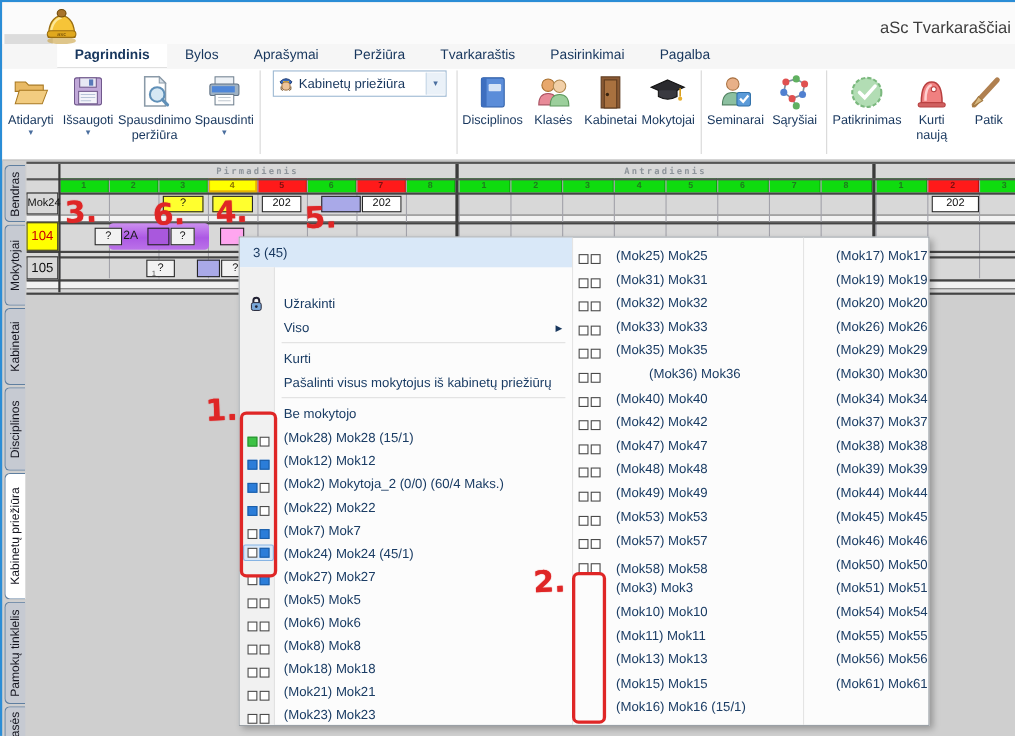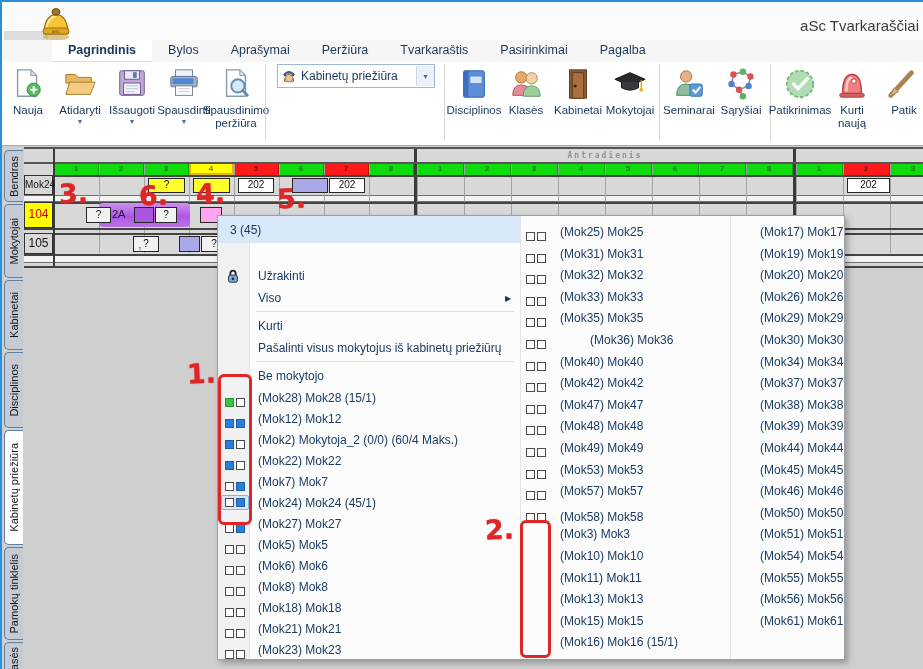--- a/index.html
+++ b/index.html
@@ -89,31 +89,20 @@
       <div class="rtab">Aprašymai</div>
       <div class="rtab">Peržiūra</div>
       <div class="rtab">Tvarkaraštis</div>
       <div class="rtab">Pasirinkimai</div>
       <div class="rtab">Pagalba</div>
     </div>
 <div class="ribbon" id="ribbon">
       <div class="rb-btn">
         <div class="ic">
           <svg width="34" height="34" viewBox="0 0 36 36">
-            <path d="M7 3 h14 l6 6 v22 h-20 z" fill="#FFF" stroke="#8A9AA8" stroke-width="1.5"></path>
-            <path d="M21 3 l6 6 h-6 z" fill="#D8E0E8" stroke="#8A9AA8"></path>
-            <circle cx="24" cy="24" r="7" fill="#57BB63" stroke="#3A8A44"></circle>
-            <path d="M24 20v8 M20 24h8" stroke="#FFF" stroke-width="2"></path>
-          </svg>
-        </div>
-        <div class="lbl">Nauja</div>
-      </div>
-      <div class="rb-btn">
-        <div class="ic">
-          <svg width="34" height="34" viewBox="0 0 36 36">
             <path d="M3 8 h10 l3 3 h14 v6 h-27 z" fill="#E8B964" stroke="#A87820"></path>
             <path d="M3 29 l4-13 h27 l-5 13 z" fill="#F2CC80" stroke="#A87820"></path>
           </svg>
         </div>
         <div class="lbl">Atidaryti</div>
         <div class="caret">▼</div>
       </div>
       <div class="rb-btn">
         <div class="ic">
           <svg width="34" height="34" viewBox="0 0 36 36">
@@ -123,41 +112,41 @@
             <rect x="9" y="17" width="18" height="12" fill="#F4F4FA" stroke="#70588C"></rect>
             <path d="M11 20h14M11 23h14M11 26h10" stroke="#B8C4D8"></path>
           </svg>
         </div>
         <div class="lbl">Išsaugoti</div>
         <div class="caret">▼</div>
       </div>
       <div class="rb-btn">
         <div class="ic">
           <svg width="34" height="34" viewBox="0 0 36 36">
+            <path d="M8 3 h14 l6 6 v22 h-20 z" fill="#FFF" stroke="#8A9AA8" stroke-width="1.5"></path>
+            <path d="M22 3 l6 6 h-6 z" fill="#D8E0E8" stroke="#8A9AA8"></path>
+            <circle cx="20" cy="20" r="7" fill="#D6E8F4" stroke="#6090B8" stroke-width="2"></circle>
+            <path d="M25 25 l5 5" stroke="#6090B8" stroke-width="3" stroke-linecap="round"></path>
+          </svg>
+        </div>
+        <div class="lbl">Spausdinimo
+peržiūra</div>
+      </div>
+      <div class="rb-btn">
+        <div class="ic">
+          <svg width="34" height="34" viewBox="0 0 36 36">
             <rect x="9" y="3" width="18" height="8" fill="#EEF2F6" stroke="#708090"></rect>
             <rect x="4" y="10" width="28" height="11" rx="2" fill="#9FB2C4" stroke="#5F7184"></rect>
             <rect x="6" y="12" width="22" height="6" fill="#4E86D8"></rect>
             <rect x="9" y="20" width="18" height="10" fill="#FDFDFD" stroke="#708090"></rect>
             <path d="M12 23h12M12 26h12" stroke="#C0C8D0"></path>
           </svg>
         </div>
         <div class="lbl">Spausdinti</div>
         <div class="caret">▼</div>
-      </div>
-      <div class="rb-btn">
-        <div class="ic">
-          <svg width="34" height="34" viewBox="0 0 36 36">
-            <path d="M8 3 h14 l6 6 v22 h-20 z" fill="#FFF" stroke="#8A9AA8" stroke-width="1.5"></path>
-            <path d="M22 3 l6 6 h-6 z" fill="#D8E0E8" stroke="#8A9AA8"></path>
-            <circle cx="20" cy="20" r="7" fill="#D6E8F4" stroke="#6090B8" stroke-width="2"></circle>
-            <path d="M25 25 l5 5" stroke="#6090B8" stroke-width="3" stroke-linecap="round"></path>
-          </svg>
-        </div>
-        <div class="lbl">Spausdinimo
-peržiūra</div>
       </div>
       <div class="vsep"></div>
       <div class="combo-wrap">
         <div class="combo">
   <span style="margin-left:3px;display:flex">
             <svg width="16" height="16" viewBox="0 0 16 18">
               <path d="M2 7 Q8 1 14 7 L13 9 L3 9 Z" fill="#3A6ABF" stroke="#1E3A70"></path>
               <rect x="5" y="6.4" width="6" height="2" fill="#E8C040"></rect>
               <circle cx="8" cy="11.5" r="4.2" fill="#EEC49A" stroke="#9A6E40"></circle>
               <path d="M3 12 q-1 4 2 4 M13 12 q1 4 -2 4" stroke="#6E4A20" fill="none"></path>
@@ -306,20 +295,21 @@
       <div class="numcell" style="left: 165px; top: 13px; width: 45px; height: 13px; background: rgb(255, 255, 0); color: rgb(138, 112, 0); outline: rgb(232, 180, 0) solid 2px; outline-offset: -2px;">4</div>
       <div class="colline" style="left: 165px; top: 13px; height: 91px;"></div>
       <div class="numcell" style="left: 210px; top: 13px; width: 45px; height: 13px; background: rgb(255, 26, 26); color: rgb(122, 16, 16);">5</div>
       <div class="colline" style="left: 210px; top: 13px; height: 91px;"></div>
       <div class="numcell" style="left: 255px; top: 13px; width: 45px; height: 13px; background: rgb(15, 219, 15); color: rgb(30, 122, 30);">6</div>
       <div class="colline" style="left: 255px; top: 13px; height: 91px;"></div>
       <div class="numcell" style="left: 300px; top: 13px; width: 45px; height: 13px; background: rgb(255, 26, 26); color: rgb(122, 16, 16);">7</div>
       <div class="colline" style="left: 300px; top: 13px; height: 91px;"></div>
       <div class="numcell" style="left: 345px; top: 13px; width: 45px; height: 13px; background: rgb(15, 219, 15); color: rgb(30, 122, 30);">8</div>
       <div class="colline" style="left: 345px; top: 13px; height: 91px;"></div>
+      <div class="dayname" style="left: 30px; width: 360px;">Pirmadienis</div>
       <div class="dayborder" style="left: 390px; top: 0px; height: 117px;"></div>
       <div class="numcell" style="left: 393px; top: 13px; width: 47px; height: 13px; background: rgb(15, 219, 15); color: rgb(30, 122, 30);">1</div>
       <div class="colline" style="left: 393px; top: 13px; height: 91px;"></div>
       <div class="numcell" style="left: 440px; top: 13px; width: 47px; height: 13px; background: rgb(15, 219, 15); color: rgb(30, 122, 30);">2</div>
       <div class="colline" style="left: 440px; top: 13px; height: 91px;"></div>
       <div class="numcell" style="left: 487px; top: 13px; width: 47px; height: 13px; background: rgb(15, 219, 15); color: rgb(30, 122, 30);">3</div>
       <div class="colline" style="left: 487px; top: 13px; height: 91px;"></div>
       <div class="numcell" style="left: 534px; top: 13px; width: 47px; height: 13px; background: rgb(15, 219, 15); color: rgb(30, 122, 30);">4</div>
       <div class="colline" style="left: 534px; top: 13px; height: 91px;"></div>
       <div class="numcell" style="left: 581px; top: 13px; width: 47px; height: 13px; background: rgb(15, 219, 15); color: rgb(30, 122, 30);">5</div>

